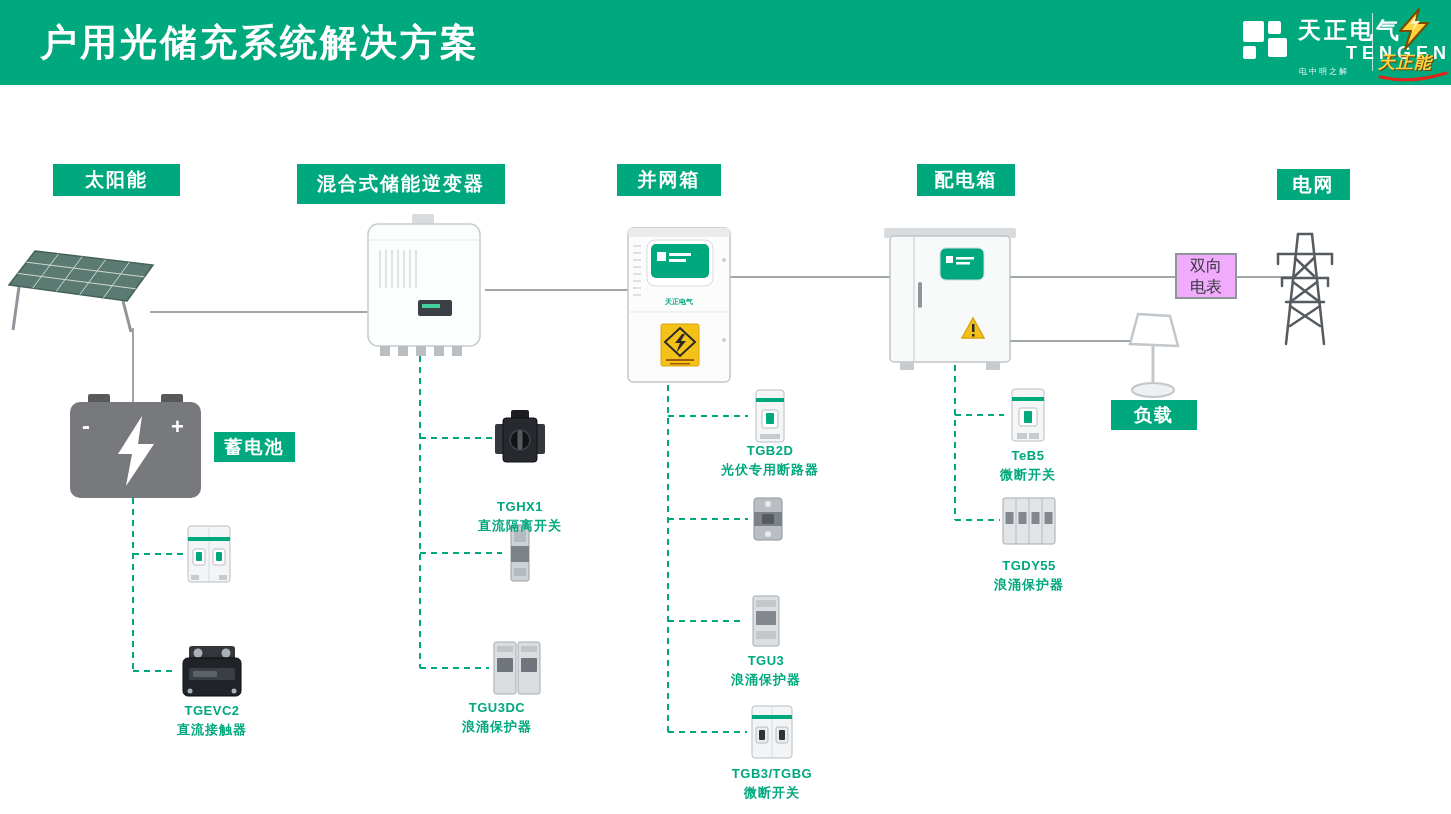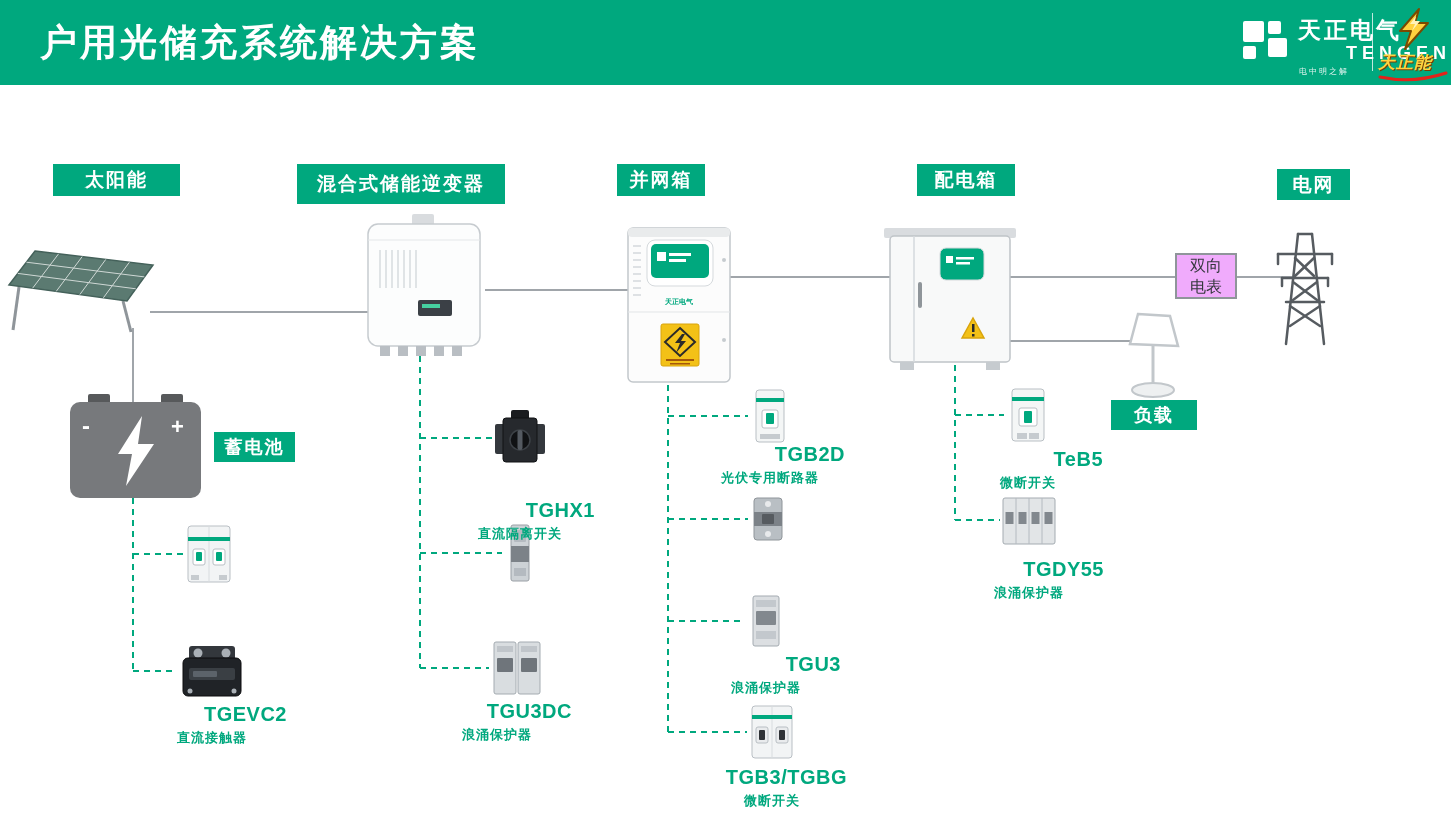--- a/index.html
+++ b/index.html
@@ -23,21 +23,21 @@
   .tag { position:absolute; background:#00A87E; color:#ffffff; font-weight:bold; font-size:19px;
          display:flex; align-items:center; justify-content:center; letter-spacing:2px; }
 
   
   .meter { position:absolute; left:1175px; top:253px; width:62px; height:46px; background:#f0abfc;
            border:2px solid #8f959a; display:flex; flex-direction:column; align-items:center; justify-content:center;
            font-size:16px; color:#33373c; line-height:21px; font-weight:500; }
 
   
   .comp-label { position:absolute; width:150px; text-align:center; color:#00A87E; }
-  .comp-name { font-size:20px; font-weight:bold; letter-spacing:.5px;text-align:right; }
+  .comp-name { font-size:13px; font-weight:bold; letter-spacing:.5px; }
   .comp-desc { font-size:13px; font-weight:bold; margin-top:3px; letter-spacing:1px; }
 
   .abs { position:absolute; }
   svg { display:block; }
 </style>
 </head>
 <body>
 
 <div class="page">
 
@@ -94,21 +94,21 @@
       <path d="M668 732 H747"></path>
 
       <path d="M955 365 V520"></path>
       <path d="M955 415 H1004"></path>
       <path d="M955 520 H1000"></path>
     </g>
   </svg>
 
   <div class="tag" style="left:40px;top:164px;width:127px;height:32px;margin-left:13px;">太阳能</div>
   <div class="tag" style="left:297px;top:164px;width:208px;height:40px;">混合式储能逆变器</div>
-  <div class="tag" style="left:617px;top:164px;width:88px;height:32px;">并网箱</div>
+  <div class="tag" style="left:617px;top:164px;width:104px;height:32px;">并网箱</div>
   <div class="tag" style="left:917px;top:164px;width:98px;height:32px;">配电箱</div>
   <div class="tag" style="left:1277px;top:169px;width:73px;height:31px;">电网</div>
   <div class="tag" style="left:214px;top:432px;width:81px;height:30px;font-size:18px;">蓄电池</div>
   <div class="tag" style="left:1111px;top:400px;width:86px;height:30px;font-size:18px;">负载</div>
 
   <svg class="abs" style="left:5px;top:245px;" width="155" height="90" viewBox="0 0 155 90">
     <line x1="14" y1="42" x2="8" y2="85" stroke="#8f959a" stroke-width="3"></line>
     <line x1="118" y1="56" x2="126" y2="87" stroke="#8f959a" stroke-width="3"></line>
     <polygon points="30,6 148,20 122,56 4,40" fill="#5b7a71" stroke="#44615a" stroke-width="1.5"></polygon>
     <line x1="21.4" y1="17.2" x2="139.4" y2="31.9" stroke="#cfd8d5" stroke-width="1"></line>

